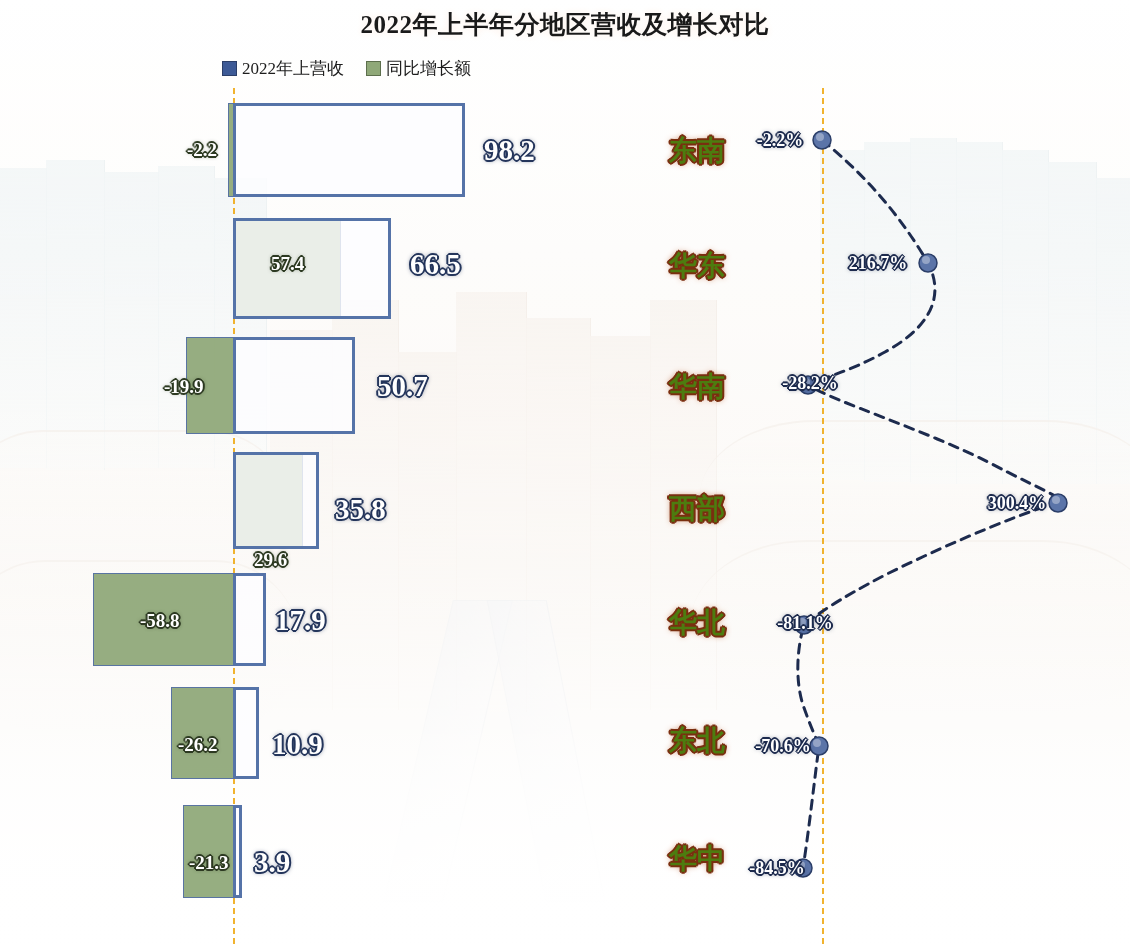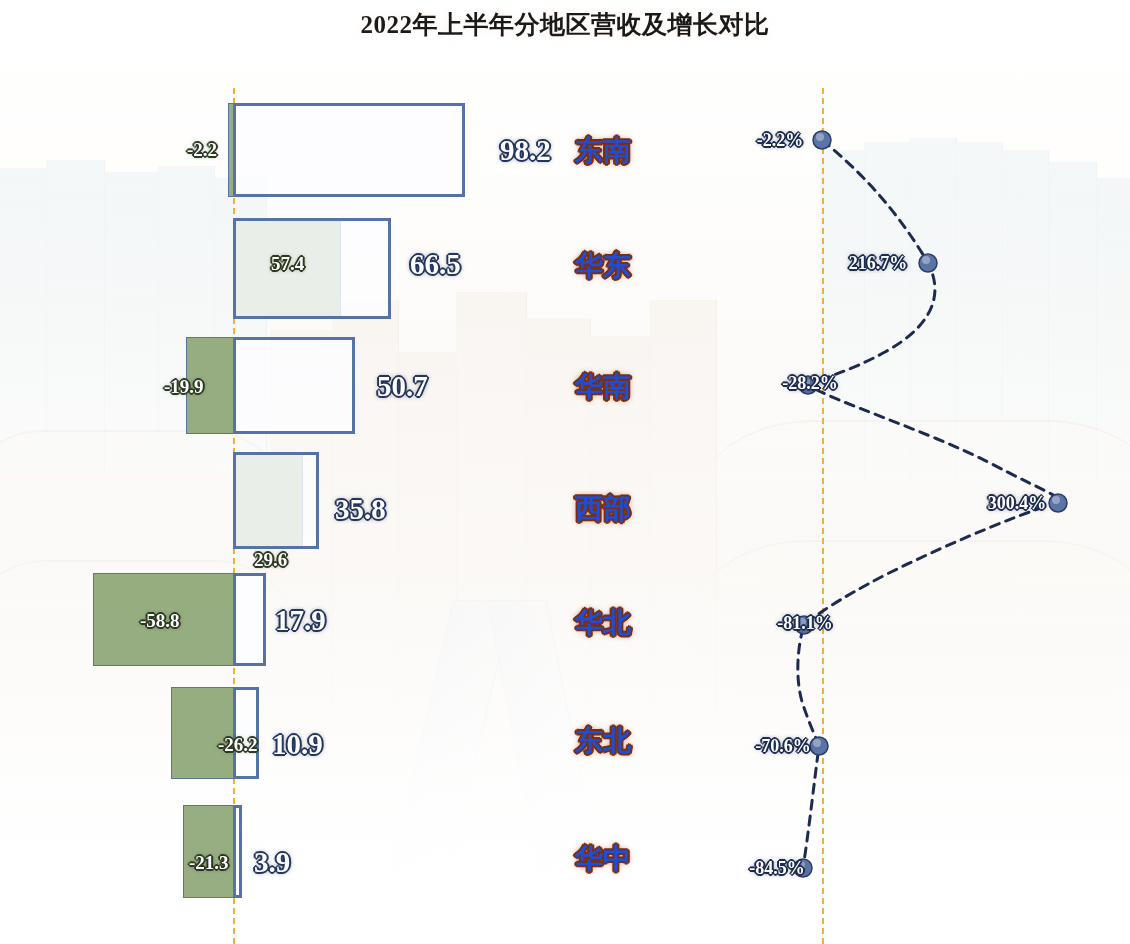--- a/index.html
+++ b/index.html
@@ -132,24 +132,24 @@
     text-shadow:
       -1px -1px 0 #2d3a22, 1px -1px 0 #2d3a22, -1px 1px 0 #2d3a22, 1px 1px 0 #2d3a22,
       -2px 0 0 #2d3a22, 2px 0 0 #2d3a22, 0 -2px 0 #2d3a22, 0 2px 0 #2d3a22,
       0 0 4px #2d3a22;
   }
 
   
   .cat-lbl {
     position:absolute;
     left:0; width:150px;
-    text-align:left;
+    text-align:right;
     font-size:28px;
     font-weight:bold;
-    color:#1d4ed8;
+    color:#4d7c0f;
     text-shadow:
       -1.4px -1.4px 0 #7a2f10, 1.4px -1.4px 0 #7a2f10, -1.4px 1.4px 0 #7a2f10, 1.4px 1.4px 0 #7a2f10,
       -2px 0 0 #7a2f10, 2px 0 0 #7a2f10, 0 -2px 0 #7a2f10, 0 2px 0 #7a2f10,
       0 0 6px #b4501f;
   }
 
   
   .line-svg { position:absolute; left:0; top:0; width:405px; height:944px; }
   .pct-lbl {
     position:absolute;
@@ -201,29 +201,39 @@
 
     <div class="escal" style="left:418px; top:600px; width:58px; height:300px; transform:skewX(-13deg);"></div>
     <div class="escal" style="left:516px; top:600px; width:58px; height:300px; transform:skewX(11deg);"></div>
 
     <div class="bg-plaza"></div>
     <div class="bg-fade"></div>
   </div>
 
   <div class="chart-title">2022年上半年分地区营收及增长对比</div>
 
+  <div class="legend">
+    <div class="legend-item">
+      <span class="legend-swatch blue"></span>
+      <span>2022年上营收</span>
+    </div>
+    <div class="legend-item">
+      <span class="legend-swatch green"></span>
+      <span>同比增长额</span>
+    </div>
+  </div>
 
   <div class="bar-area">
     <div class="zeroline" id="bar-zeroline" style="left: 233px;"></div>
     <div id="bars">
         <div class="row">
           <div class="bar-green" style="left: 228px; top: 103px; width: 6px; height: 94px;"></div>
           <div class="bar-blue" style="left: 233px; top: 103px; width: 232px; height: 94px;"></div>
           <div class="lbl lbl-green" style="left: 187px; top: 140px;">-2.2</div>
-          <div class="lbl lbl-blue" style="left: 484px; top: 136px; margin-left: 16px;">98.2</div>
+          <div class="lbl lbl-blue" style="left: 484px; top: 136px;">98.2</div>
         </div>
         <div class="row">
           <div class="bar-green" style="left: 233px; top: 219px; width: 108px; height: 99px;"></div>
           <div class="bar-blue" style="left: 233px; top: 218px; width: 158px; height: 101px;"></div>
           <div class="lbl lbl-green" style="left: 271px; top: 254px;">57.4</div>
           <div class="lbl lbl-blue" style="left: 410px; top: 250px;">66.5</div>
         </div>
         <div class="row">
           <div class="bar-green" style="left: 186px; top: 337px; width: 48px; height: 97px;"></div>
           <div class="bar-blue" style="left: 233px; top: 337px; width: 122px; height: 97px;"></div>
@@ -238,21 +248,21 @@
         </div>
         <div class="row">
           <div class="bar-green" style="left: 93px; top: 573px; width: 141px; height: 93px;"></div>
           <div class="bar-blue" style="left: 233px; top: 573px; width: 33px; height: 93px;"></div>
           <div class="lbl lbl-green" style="left: 140px; top: 611px;">-58.8</div>
           <div class="lbl lbl-blue" style="left: 275px; top: 606px;">17.9</div>
         </div>
         <div class="row">
           <div class="bar-green" style="left: 171px; top: 687px; width: 63px; height: 92px;"></div>
           <div class="bar-blue" style="left: 233px; top: 687px; width: 26px; height: 92px;"></div>
-          <div class="lbl lbl-green" style="left: 178px; top: 735px; margin-left: 40px;">-26.2</div>
+          <div class="lbl lbl-green" style="left: 178px; top: 735px;">-26.2</div>
           <div class="lbl lbl-blue" style="left: 272px; top: 730px;">10.9</div>
         </div>
         <div class="row">
           <div class="bar-green" style="left: 183px; top: 805px; width: 51px; height: 93px;"></div>
           <div class="bar-blue" style="left: 233px; top: 805px; width: 9px; height: 93px;"></div>
           <div class="lbl lbl-green" style="left: 189px; top: 853px;">-21.3</div>
           <div class="lbl lbl-blue" style="left: 254px; top: 848px;">3.9</div>
         </div>
       </div>
   </div>

